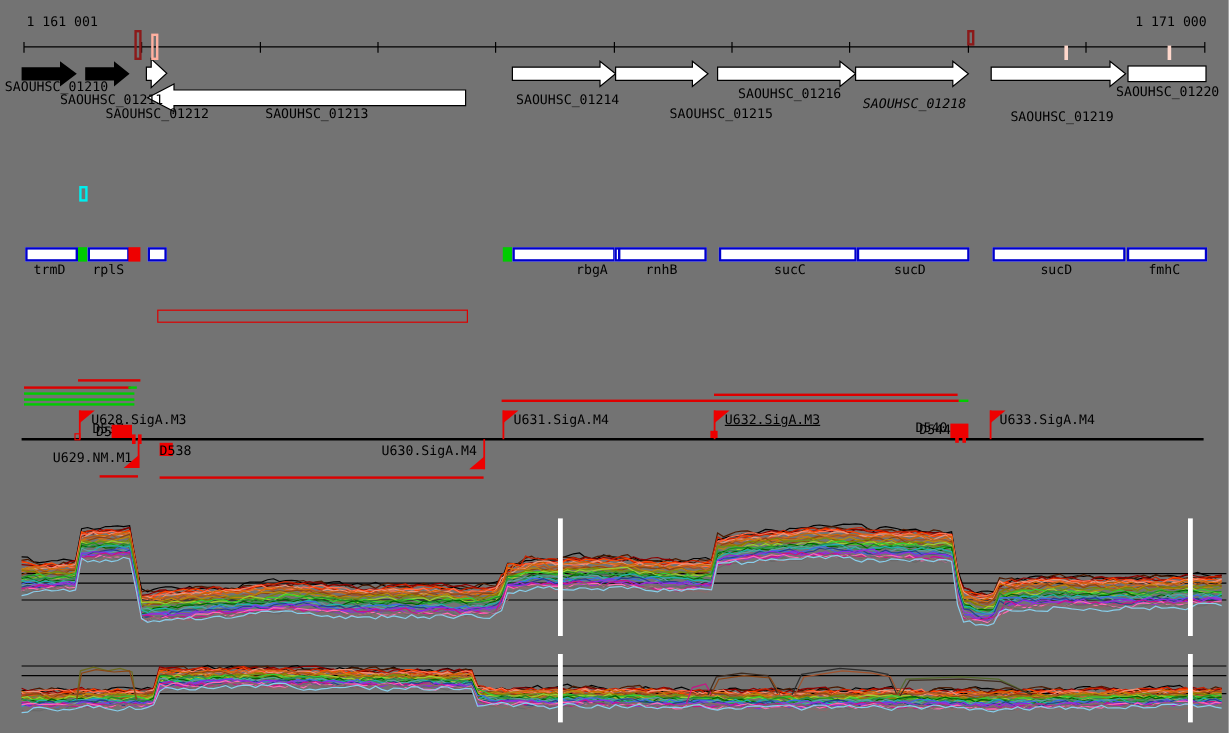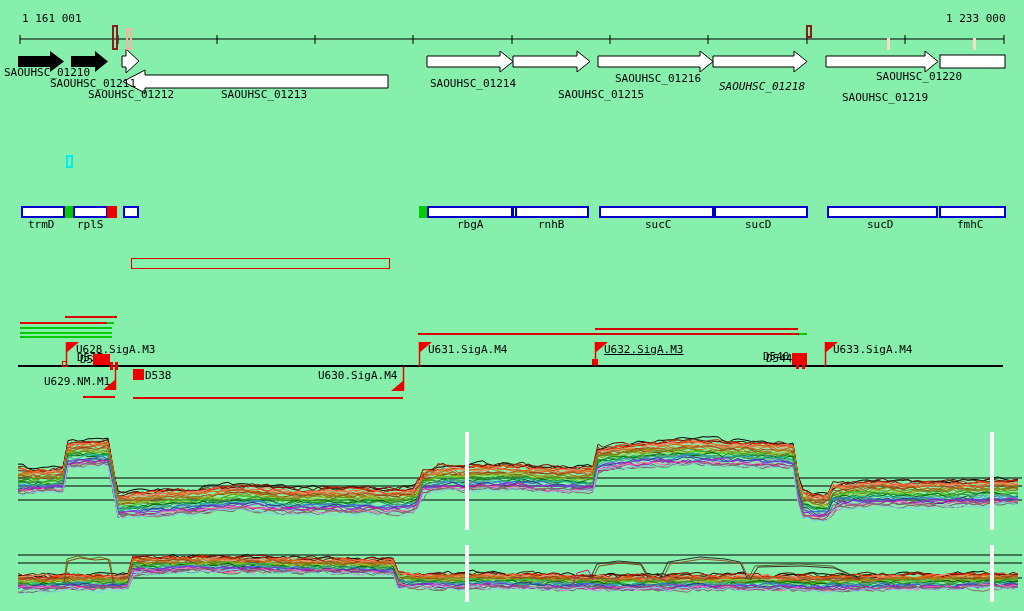--- a/index.html
+++ b/index.html
@@ -1,30 +1,30 @@
 <!DOCTYPE html>
 <html><head>
 <meta charset="utf-8">
 <style>
   html,body{margin:0;padding:0;background:#fff;}
-  #screen{position:relative;width:1024px;height:611px;background:#86efac;overflow:hidden;
+  #screen{position:relative;width:1024px;height:611px;background:#737373;overflow:hidden;
           font-family:"DejaVu Sans Mono","Liberation Mono",monospace;font-size:11px;color:#000;}
   .lbl{position:absolute;white-space:nowrap;line-height:10px;letter-spacing:0;}
   .abs{position:absolute;box-sizing:border-box;}
   .gbox{position:absolute;box-sizing:border-box;border:2px solid #0000cc;background:#fff;height:12px;top:206px;}
   .fill{position:absolute;box-sizing:border-box;}
   svg{position:absolute;left:0;top:0;}
 </style>
 </head>
 <body>
 
 <div id="screen">
 
   <div class="lbl" style="left:22px;top:14px;">1 161 001</div>
-  <div class="lbl" style="left:946px;top:14px;">1 233 000</div>
+  <div class="lbl" style="left:946px;top:14px;">1 171 000</div>
 
   <svg width="1024" height="611">
 
     <path d="M20 39 H1004 M20 35 V44 M118 35 V44 M217 35 V44 M315 35 V44 M413 35 V44 M512 35 V44 M610 35 V44 M708 35 V44 M807 35 V44 M905 35 V44 M1004 35 V44" stroke="#000" stroke-width="1" fill="none"></path>
 
     <polygon points="18,56 50,56 50,51 64,61.5 50,72 50,67 18,67" fill="#000"></polygon>
     <polygon points="71,56 95,56 95,51 108,61.5 95,72 95,67 71,67" fill="#000"></polygon>
 
     <polygon points="122,56 126,56 126,49 139,61 126,73 126,67 122,67" fill="#fff" stroke="#000" stroke-width="1"></polygon>
     <polygon points="388,75 145,75 145,70 123,81.5 145,93 145,88 388,88" fill="#fff" stroke="#000" stroke-width="1"></polygon>
@@ -73,41 +73,41 @@
 
   <div class="lbl" style="left:4px;top:68px;">SAOUHSC_01210</div>
   <div class="lbl" style="left:50px;top:79px;">SAOUHSC_01211</div>
   <div class="lbl" style="left:88px;top:90px;">SAOUHSC_01212</div>
   <div class="lbl" style="left:221px;top:90px;">SAOUHSC_01213</div>
   <div class="lbl" style="left:430px;top:79px;">SAOUHSC_01214</div>
   <div class="lbl" style="left:510px;top:90px;margin-left:48px;">SAOUHSC_01215</div>
   <div class="lbl" style="left:615px;top:74px;">SAOUHSC_01216</div>
   <div class="lbl" style="left:719px;top:82px;font-style:italic;">SAOUHSC_01218</div>
   <div class="lbl" style="left:842px;top:93px;">SAOUHSC_01219</div>
-  <div class="lbl" style="left:876px;top:72px;">SAOUHSC_01220</div>
+  <div class="lbl" style="left:930px;top:72px;">SAOUHSC_01220</div>
 
   <div class="abs" style="left:66px;top:155px;width:7px;height:13px;border:2px solid #00eeee;"></div>
 
   <div class="gbox" style="left:21px;width:44px;"></div>
   <div class="fill" style="left:65px;top:206px;width:8px;height:12px;background:#00cc00;"></div>
   <div class="gbox" style="left:73px;width:35px;"></div>
   <div class="fill" style="left:107px;top:206px;width:10px;height:12px;background:#ee0000;"></div>
   <div class="gbox" style="left:123px;width:16px;"></div>
   <div class="fill" style="left:419px;top:206px;width:8px;height:12px;background:#00cc00;"></div>
   <div class="gbox" style="left:427px;width:86px;"></div>
   <div class="gbox" style="left:512px;width:5px;"></div>
   <div class="gbox" style="left:515px;width:74px;"></div>
   <div class="gbox" style="left:599px;width:115px;"></div>
   <div class="gbox" style="left:714px;width:94px;"></div>
   <div class="gbox" style="left:827px;width:111px;"></div>
   <div class="gbox" style="left:939px;width:67px;"></div>
 
   <div class="lbl" style="left:28px;top:220px;">trmD</div>
   <div class="lbl" style="left:77px;top:220px;">rplS</div>
-  <div class="lbl" style="left:457px;top:220px;">rbgA</div>
+  <div class="lbl" style="left:480px;top:220px;">rbgA</div>
   <div class="lbl" style="left:538px;top:220px;">rnhB</div>
   <div class="lbl" style="left:645px;top:220px;">sucC</div>
   <div class="lbl" style="left:745px;top:220px;">sucD</div>
   <div class="lbl" style="left:867px;top:220px;">sucD</div>
   <div class="lbl" style="left:957px;top:220px;">fmhC</div>
 
   <div class="abs" style="left:131px;top:258px;width:259px;height:11px;border:1px solid #dd0000;"></div>
 
   <div class="abs" style="left:65px;top:316px;width:52px;height:2px;background:#dd0000;"></div>
   <div class="abs" style="left:20px;top:322px;width:89px;height:2px;background:#dd0000;"></div>
@@ -126,21 +126,21 @@
   <div class="lbl" style="left:833px;top:345px;">U633.SigA.M4</div>
 
   <div class="lbl" style="left:77px;top:353px;">D537</div>
   <div class="lbl" style="left:80px;top:355px;">D536</div>
   <div class="abs" style="left:93px;top:354px;width:17px;height:11px;background:#ee0000;"></div>
   <div class="abs" style="left:110px;top:362px;width:3px;height:8px;background:#ee0000;"></div>
   <div class="abs" style="left:115px;top:362px;width:3px;height:8px;background:#ee0000;"></div>
   <div class="abs" style="left:62px;top:361px;width:5px;height:6px;border:1px solid #ee0000;"></div>
 
   <div class="abs" style="left:133px;top:369px;width:11px;height:11px;background:#ee0000;"></div>
-  <div class="lbl" style="left:145px;top:371px;">D538</div>
+  <div class="lbl" style="left:133px;top:371px;">D538</div>
 
   <div class="lbl" style="left:763px;top:352px;">D540</div>
   <div class="lbl" style="left:766px;top:354px;">D544</div>
   <div class="abs" style="left:792px;top:353px;width:15px;height:12px;background:#ee0000;"></div>
   <div class="abs" style="left:796px;top:364px;width:3px;height:5px;background:#ee0000;"></div>
   <div class="abs" style="left:802px;top:364px;width:3px;height:5px;background:#ee0000;"></div>
 
   <div class="lbl" style="left:44px;top:377px;">U629.NM.M1</div>
   <div class="lbl" style="left:318px;top:371px;text-align:center;">U630.SigA.M4</div>
 

